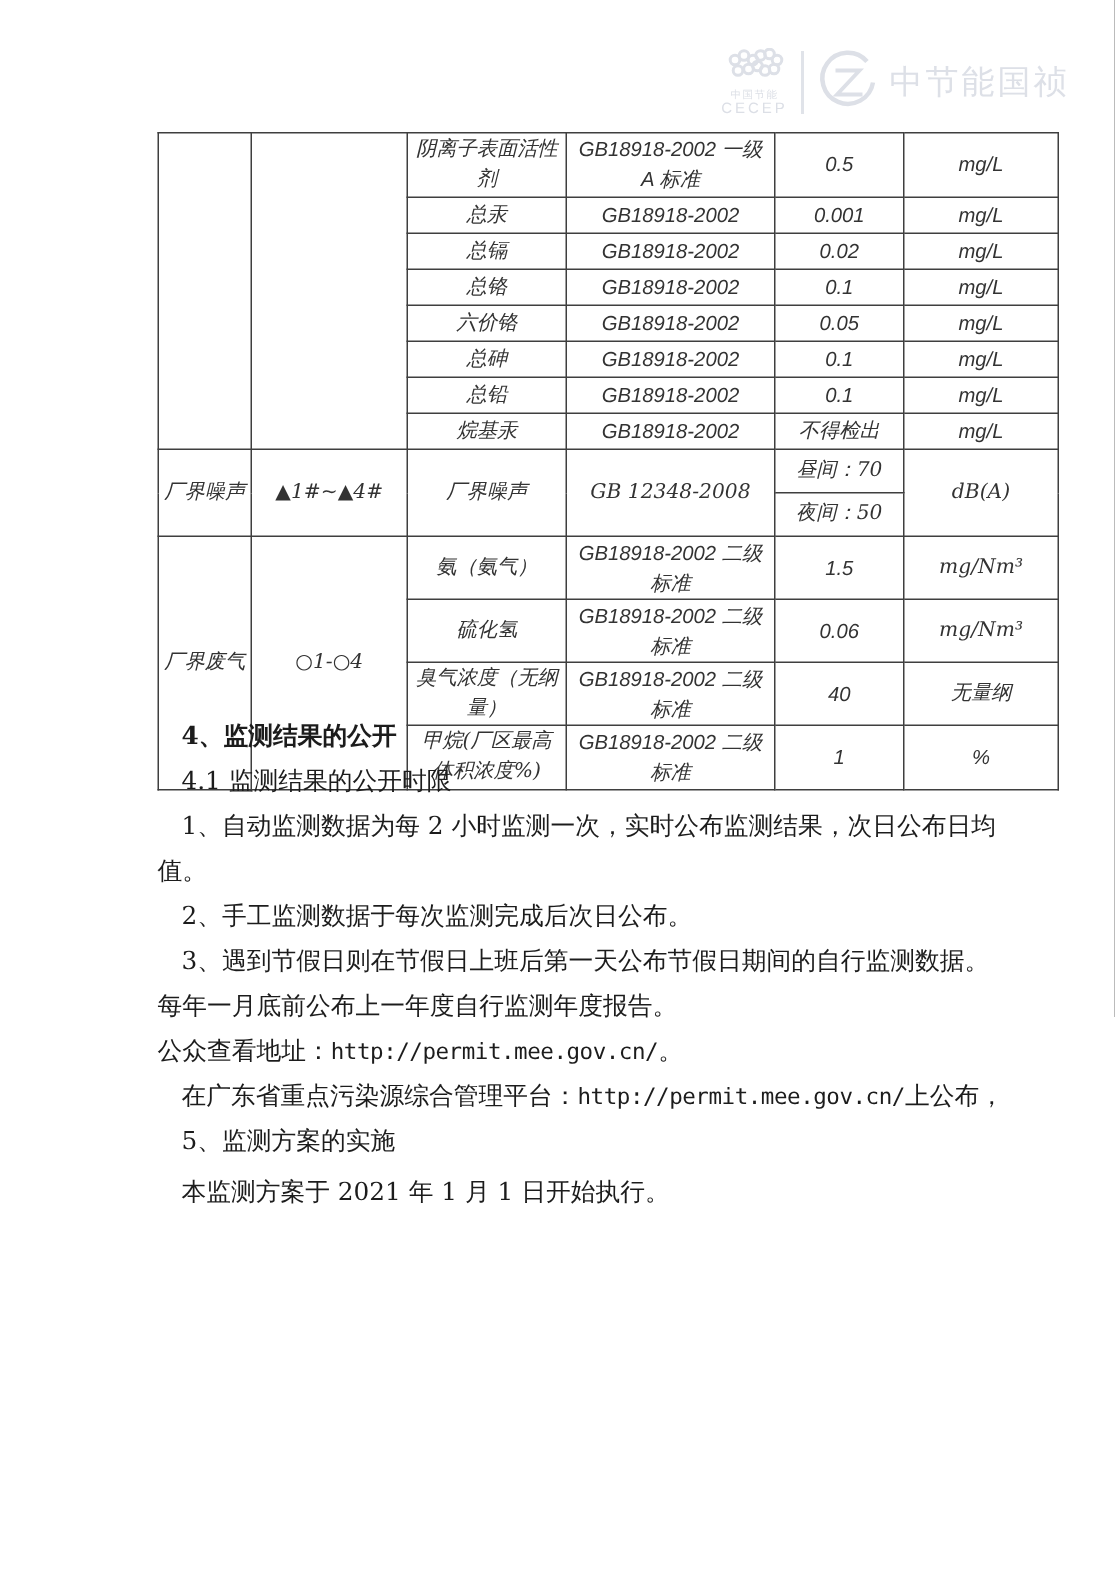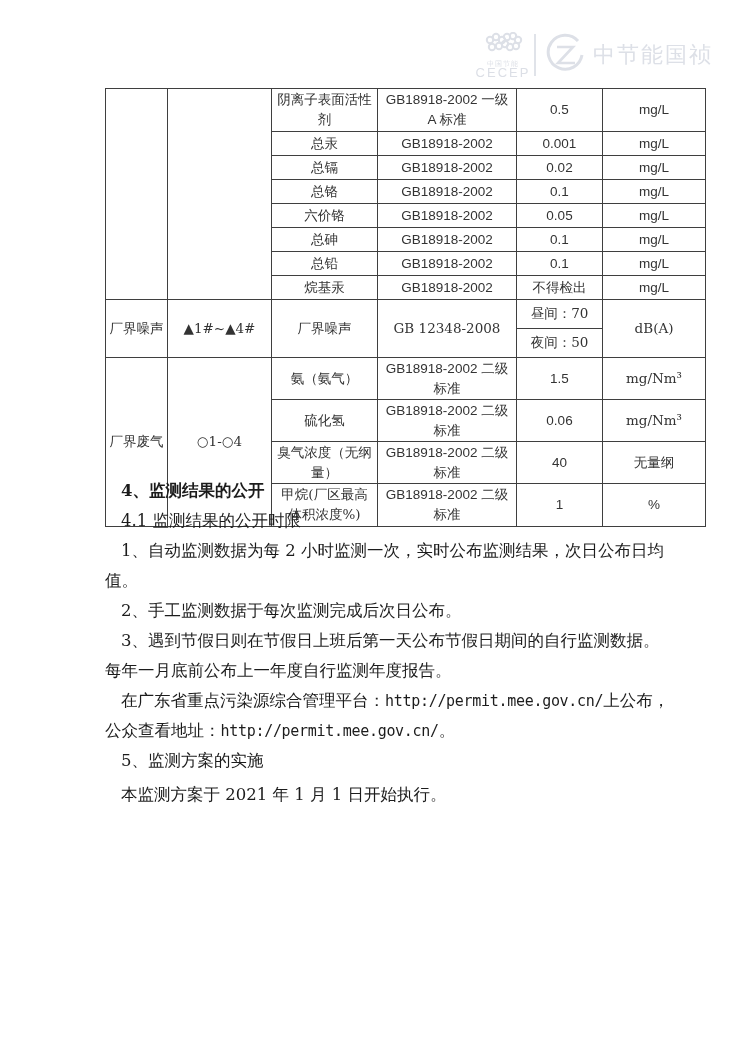--- a/index.html
+++ b/index.html
@@ -6,29 +6,29 @@
   .page{
     position:relative;width:743px;height:1050px;background:#ffffff;
     margin:0 auto;overflow:hidden;
     font-family:"DejaVu Serif","Liberation Serif",serif;
     color:#1d1d1d;
   }
   
   .logo-band{position:absolute;top:32px;right:30px;display:flex;align-items:center;}
   .flower-block{display:flex;flex-direction:column;align-items:center;width:46px;}
   .flower-block .t1{font-size:7px;letter-spacing:1px;color:#dcdfe6;line-height:8px;font-family:"Liberation Sans",sans-serif;}
-  .flower-block .t2{font-size:13px;letter-spacing:2px;color:#dcdfe6;line-height:9px;font-family:"Liberation Sans",sans-serif;}
+  .flower-block .t2{font-size:10px;letter-spacing:2px;color:#dcdfe6;line-height:9px;font-family:"Liberation Sans",sans-serif;}
   .logo-divider{width:2px;height:42px;background:#e0e3e9;margin:0 9px 0 8px;}
   .company-name{
     font-size:22px;color:#dde0e7;letter-spacing:2px;margin-left:6px;
     font-weight:normal;white-space:nowrap;
   }
   
   .tbl-wrap{position:absolute;left:105px;top:88px;width:600px;}
-  table.monitor{border-collapse:collapse;width:600px;table-layout:fixed;}
+  table.monitor{border-collapse:collapse;width:600px;table-layout:fixed;font-style:italic;}
   table.monitor td{
     border:1px solid #3f3f3f;text-align:center;vertical-align:middle;
     font-size:13.5px;color:#333;padding:1px 3px;line-height:1.45;
     word-break:break-all;
   }
   td.h40{height:40px;} td.h21{height:21px;} td.h26{height:26px;} td.h36{height:36px;}
   .sans{font-family:"Liberation Sans",sans-serif;font-size:13px;color:#2a2a2a;}
   .serifnum{font-family:"DejaVu Serif",serif;font-size:13px;color:#333;}
   
   .content{position:absolute;left:105px;top:476px;width:601px;}
@@ -179,23 +179,23 @@
   </div>
 
   <div class="content">
     <div class="line indent bold-head">4、监测结果的公开</div>
     <div class="line indent">4.1 监测结果的公开时限</div>
     <div class="line indent">1、自动监测数据为每 2 小时监测一次，实时公布监测结果，次日公布日均</div>
     <div class="line">值。</div>
     <div class="line indent">2、手工监测数据于每次监测完成后次日公布。</div>
     <div class="line indent">3、遇到节假日则在节假日上班后第一天公布节假日期间的自行监测数据。</div>
     <div class="line">每年一月底前公布上一年度自行监测年度报告。</div>
+    <div class="line">
+      <span>公众查看地址：</span><span class="mono-url">http://permit.mee.gov.cn/</span><span>。</span>
+    </div>
     <div class="line indent">
       <span>在广东省重点污染源综合管理平台：</span><span class="mono-url">http://permit.mee.gov.cn/</span><span>上公布，</span>
-    </div>
-    <div class="line">
-      <span>公众查看地址：</span><span class="mono-url">http://permit.mee.gov.cn/</span><span>。</span>
     </div>
     <div class="line indent">5、监测方案的实施</div>
     <div class="line indent gap-top">本监测方案于 2021 年 1 月 1 日开始执行。</div>
   </div>
 
 </div>
 
 </body></html>

